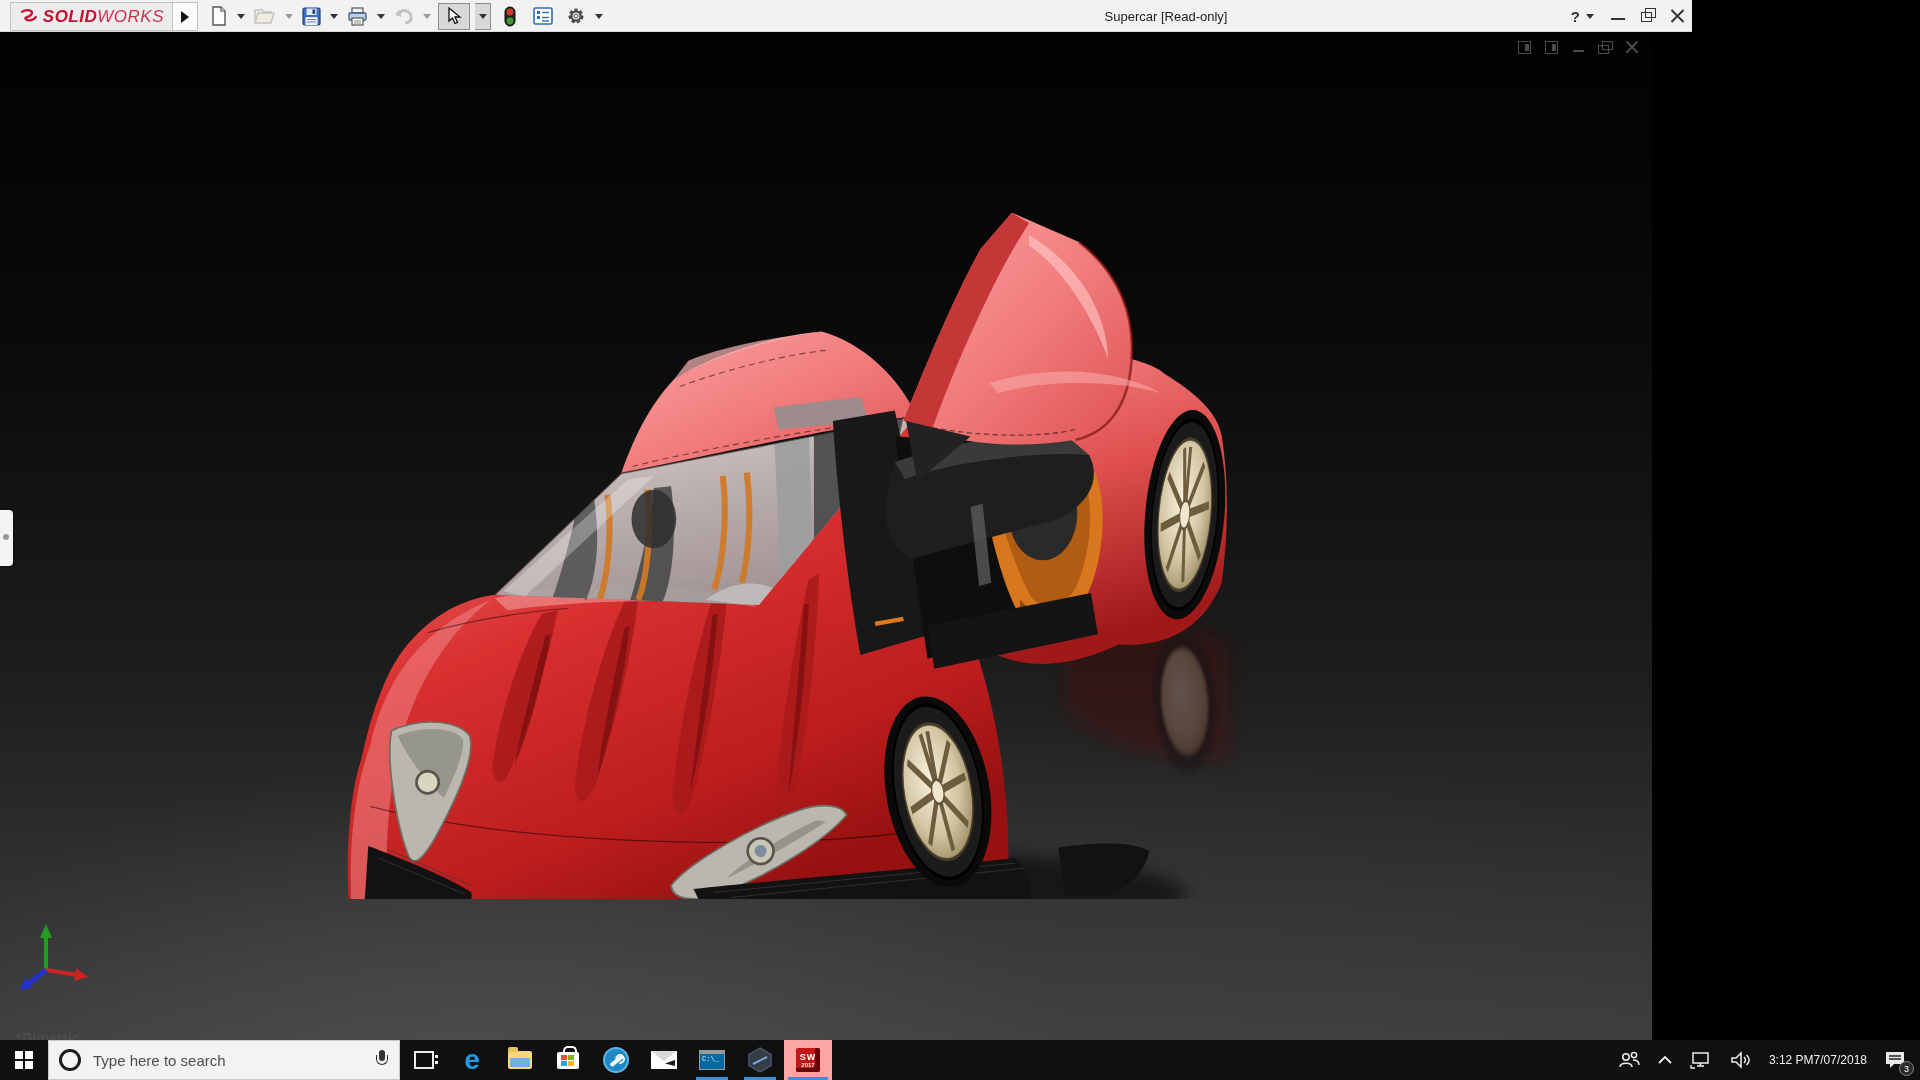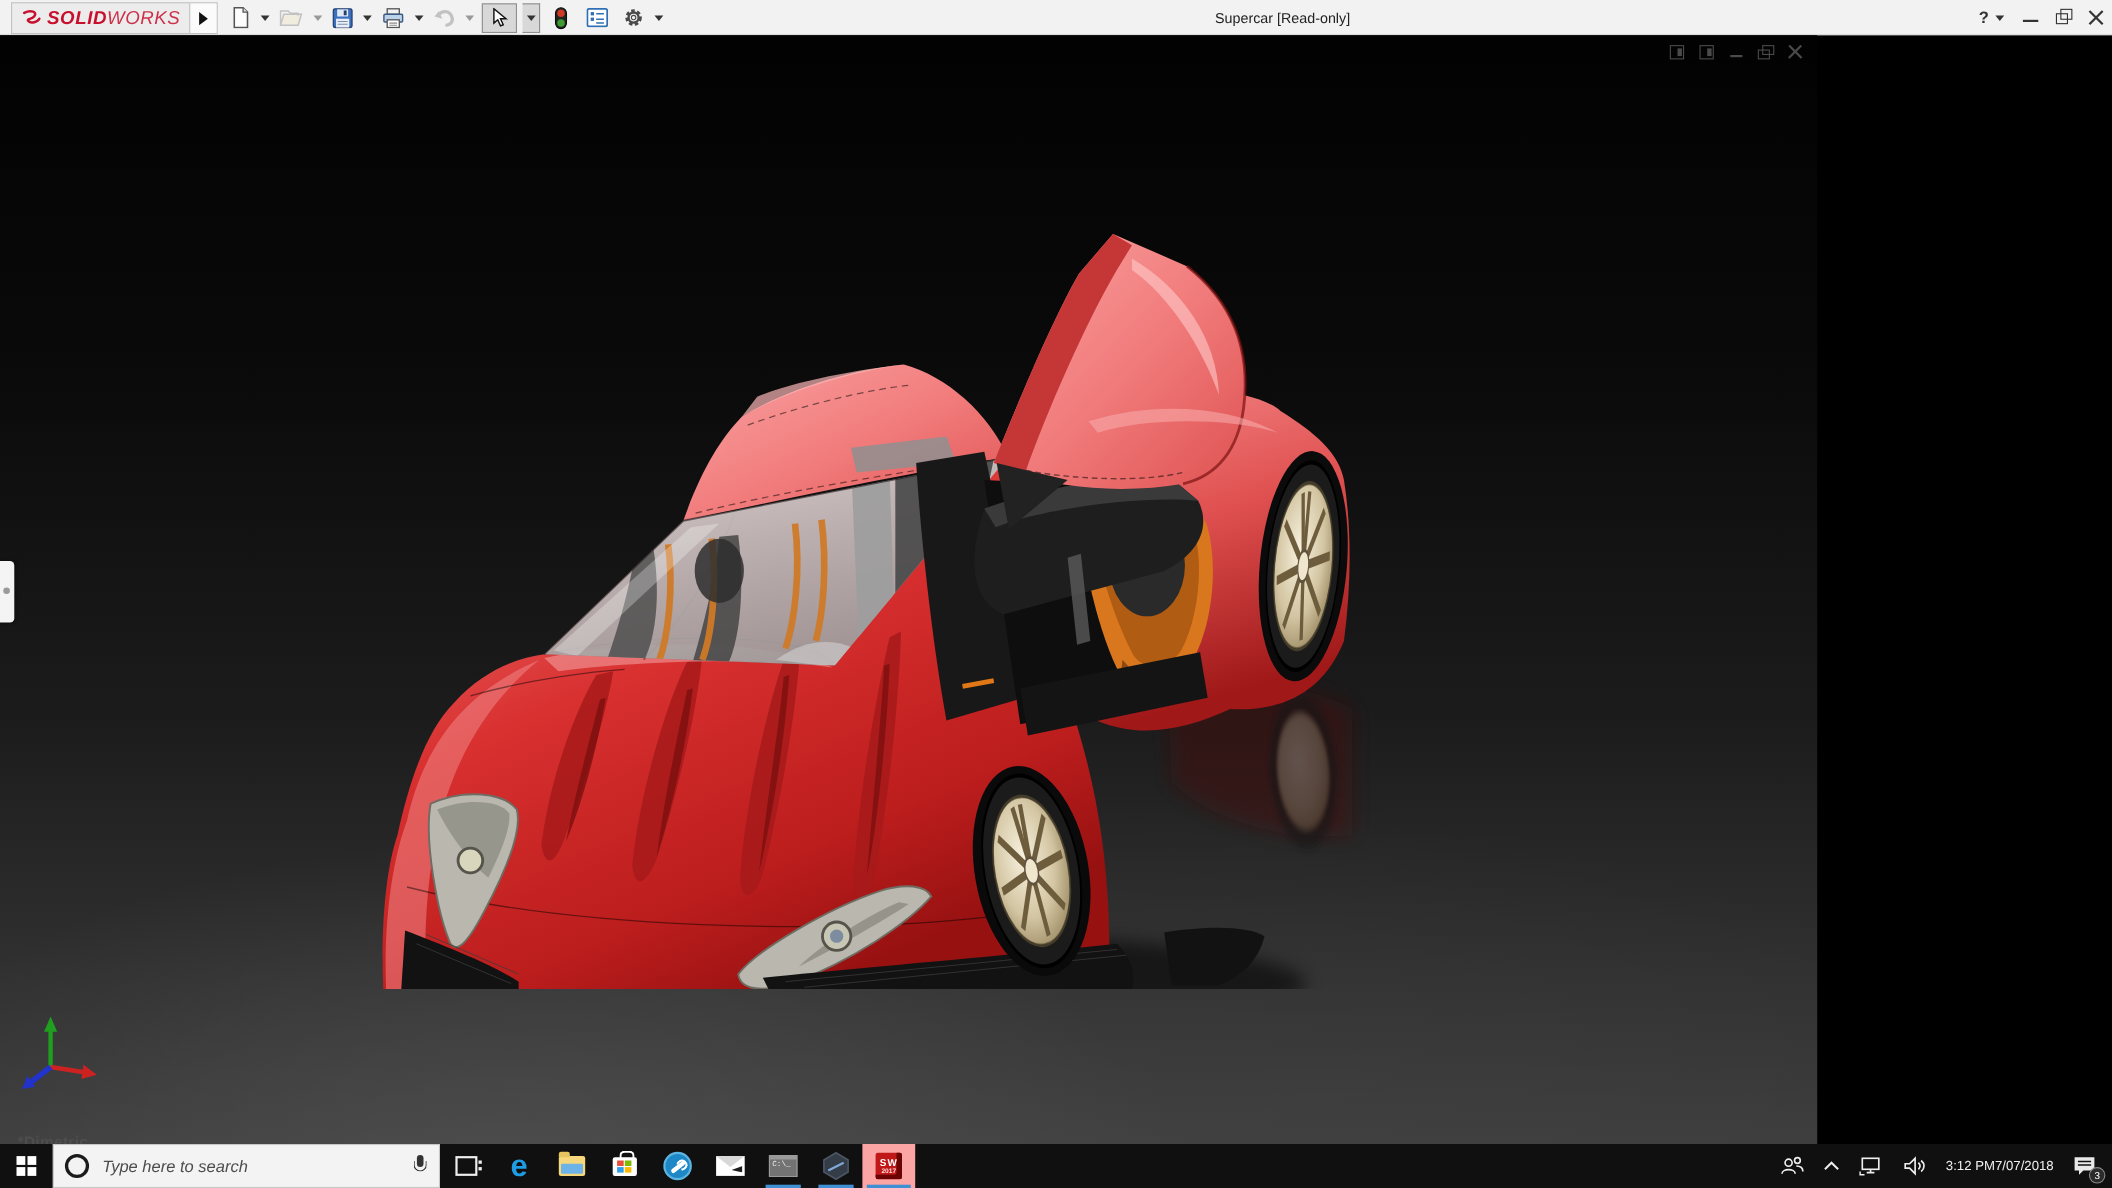--- a/index.html
+++ b/index.html
@@ -1,20 +1,20 @@
 <!DOCTYPE html>
 <html><head>
 <meta charset="utf-8">
 <style>
   html,body{margin:0;padding:0;background:#000;}
   *{box-sizing:border-box;font-family:"Liberation Sans","DejaVu Sans",sans-serif;}
   #screen{position:relative;width:1920px;height:1080px;overflow:hidden;background:#000;}
 
   
-  .titlebar{position:absolute;top:0;left:0;width:1920px;height:32px;background:#f2f2f2;border-bottom:1px solid #d9d9d9;}
+  .titlebar{position:absolute;top:0;left:0;width:1692px;height:32px;background:#f2f2f2;border-bottom:1px solid #d9d9d9;}
   .logo-box{position:absolute;left:10px;top:2px;height:29px;width:163px;background:#ececec;border:1px solid #c3c3c3;display:flex;align-items:center;padding:0 8px;}
   .logo-mark{width:26px;height:20px;margin-right:4px;}
   .brand{font-size:17px;letter-spacing:.5px;color:#c8102e;white-space:nowrap;}
   .brand b{font-weight:bold;font-style:italic;}
   .brand span{font-weight:normal;font-style:italic;color:#c8102e;opacity:.85;}
   .flyout-box{position:absolute;left:172px;top:2px;height:29px;width:26px;background:#fbfbfb;border:1px solid #c3c3c3;display:flex;align-items:center;justify-content:center;}
   .flyout-tri{width:0;height:0;border-left:8px solid #111;border-top:6px solid transparent;border-bottom:6px solid transparent;}
   .tools{position:absolute;left:208px;top:0;height:32px;display:flex;align-items:center;gap:5px;}
   .tbtn{height:26px;display:flex;align-items:center;justify-content:center;padding:0 2px;border-radius:2px;}
   .caret{width:0;height:0;border-top:5px solid #333;border-left:4px solid transparent;border-right:4px solid transparent;margin:0 2px;}
@@ -55,21 +55,21 @@
   .triad{position:absolute;left:12px;bottom:42px;}
   .carsvg{position:absolute;inset:0;}
 
   
   .taskbar{position:absolute;left:0;bottom:0;width:1920px;height:40px;background:#101010;display:flex;align-items:stretch;}
   .start{width:48px;display:flex;align-items:center;justify-content:center;}
   .winlogo{display:grid;grid-template-columns:8px 8px;grid-template-rows:8px 8px;gap:2px;}
   .winlogo i{background:#fff;}
   .searchbox{width:352px;background:#f3f3f3;border:1px solid #c8c8c8;display:flex;align-items:center;padding:0 10px;gap:10px;}
   .cortana{width:22px;height:22px;border:3px solid #1b1b1b;border-radius:50%;flex:none;}
-  .searchbox input{flex:1;border:none;background:transparent;outline:none;font-size:15px;color:#8b5cf6;font-style:italic;}
+  .searchbox input{flex:1;border:none;background:transparent;outline:none;font-size:15px;color:#8b5cf6;}
   .searchbox input::placeholder{color:#4d4d4d;opacity:1;}
   .mic{position:relative;width:14px;height:20px;flex:none;}
   .mic:before{content:"";position:absolute;left:4px;top:0;width:6px;height:11px;background:#333;border-radius:3px;}
   .mic:after{content:"";position:absolute;left:1px;top:5px;width:10px;height:9px;border:1.5px solid #333;border-top:none;border-radius:0 0 8px 8px;}
   .tb-icons{display:flex;align-items:stretch;}
   .tbi{width:48px;display:flex;align-items:center;justify-content:center;position:relative;}
   .tbi .underline{position:absolute;bottom:0;left:8px;right:8px;height:3px;background:#3f8fd4;}
   .tbi.active{background:#fca5a5;}
   .taskview{width:20px;height:18px;border:2px solid #eee;position:relative;background:transparent;}
   .taskview:before{content:"";position:absolute;right:-6px;top:2px;width:3px;height:3px;box-shadow:0 6px 0 #eee,0 -0px 0 #eee;background:#eee;}
@@ -81,21 +81,21 @@
   .storebag:before{content:"";position:absolute;top:-6px;left:6px;width:10px;height:7px;border:2px solid #fff;border-bottom:none;border-radius:5px 5px 0 0;}
   .storegrid{position:absolute;left:4px;top:3px;display:grid;grid-template-columns:6px 6px;grid-template-rows:5px 5px;gap:1px;}
   .storegrid i:nth-child(1){background:#e84e38;} .storegrid i:nth-child(2){background:#7fba00;}
   .storegrid i:nth-child(3){background:#2f9fe8;} .storegrid i:nth-child(4){background:#ffb900;}
   .toolscircle{width:26px;height:26px;border-radius:50%;background:#1e88c7;position:relative;border:2px solid #5db4e0;}
   .toolscircle:before{content:"";position:absolute;left:4px;top:10px;width:15px;height:4px;background:#fff;border-radius:2px;transform:rotate(-38deg);}
   .toolscircle:after{content:"";position:absolute;right:2px;top:5px;width:6px;height:6px;border:2px solid #fff;border-radius:50%;border-left-color:transparent;transform:rotate(-38deg);}
   .mailenv{position:relative;width:26px;height:18px;background:#fff;}
   .mailenv:before{content:"";position:absolute;left:0;top:0;border-left:13px solid transparent;border-right:13px solid transparent;border-top:10px solid #d8d8d8;}
   .mailenv:after{content:"";position:absolute;right:2px;bottom:3px;width:10px;height:6px;background:#1b1b1b;clip-path:polygon(0 60%,100% 0,100% 100%);}
-  .cmdwin{width:26px;height:20px;background:#737373;border:1.5px solid #9a9a9a;border-top:4px solid #9a9a9a;position:relative;}
+  .cmdwin{width:26px;height:20px;background:#0369a1;border:1.5px solid #9a9a9a;border-top:4px solid #9a9a9a;position:relative;}
   .cmdwin span{position:absolute;left:2px;top:1px;font-size:7px;color:#eee;font-family:"Liberation Mono","DejaVu Sans Mono",monospace;letter-spacing:0;}
   .hexic{width:26px;height:26px;}
   .swcube{position:relative;width:24px;height:24px;background:#c01818;border-radius:2px;box-shadow:inset -5px -4px 0 rgba(90,0,0,.85);display:flex;flex-direction:column;align-items:center;justify-content:center;}
   .swcube .swtxt{color:#fff;font-size:9px;font-weight:bold;letter-spacing:1px;line-height:1;}
   .swcube .swyear{color:#ffd7d7;font-size:6px;font-weight:bold;line-height:1;}
   .tray{margin-left:auto;display:flex;align-items:center;gap:0;}
   .trayic{height:40px;display:flex;align-items:center;justify-content:center;padding:0 9px;}
   .clock{display:flex;flex-direction:row;justify-content:center;align-items:center;color:#f0f0f0;font-size:12px;line-height:14px;padding:0 8px;}
   .action{position:relative;padding:0 14px 0 9px;height:40px;display:flex;align-items:center;}
   .action .badge{position:absolute;right:6px;bottom:4px;width:15px;height:15px;border-radius:50%;background:#2b2b2b;border:1px solid #888;color:#fff;font-size:9px;display:flex;align-items:center;justify-content:center;}

